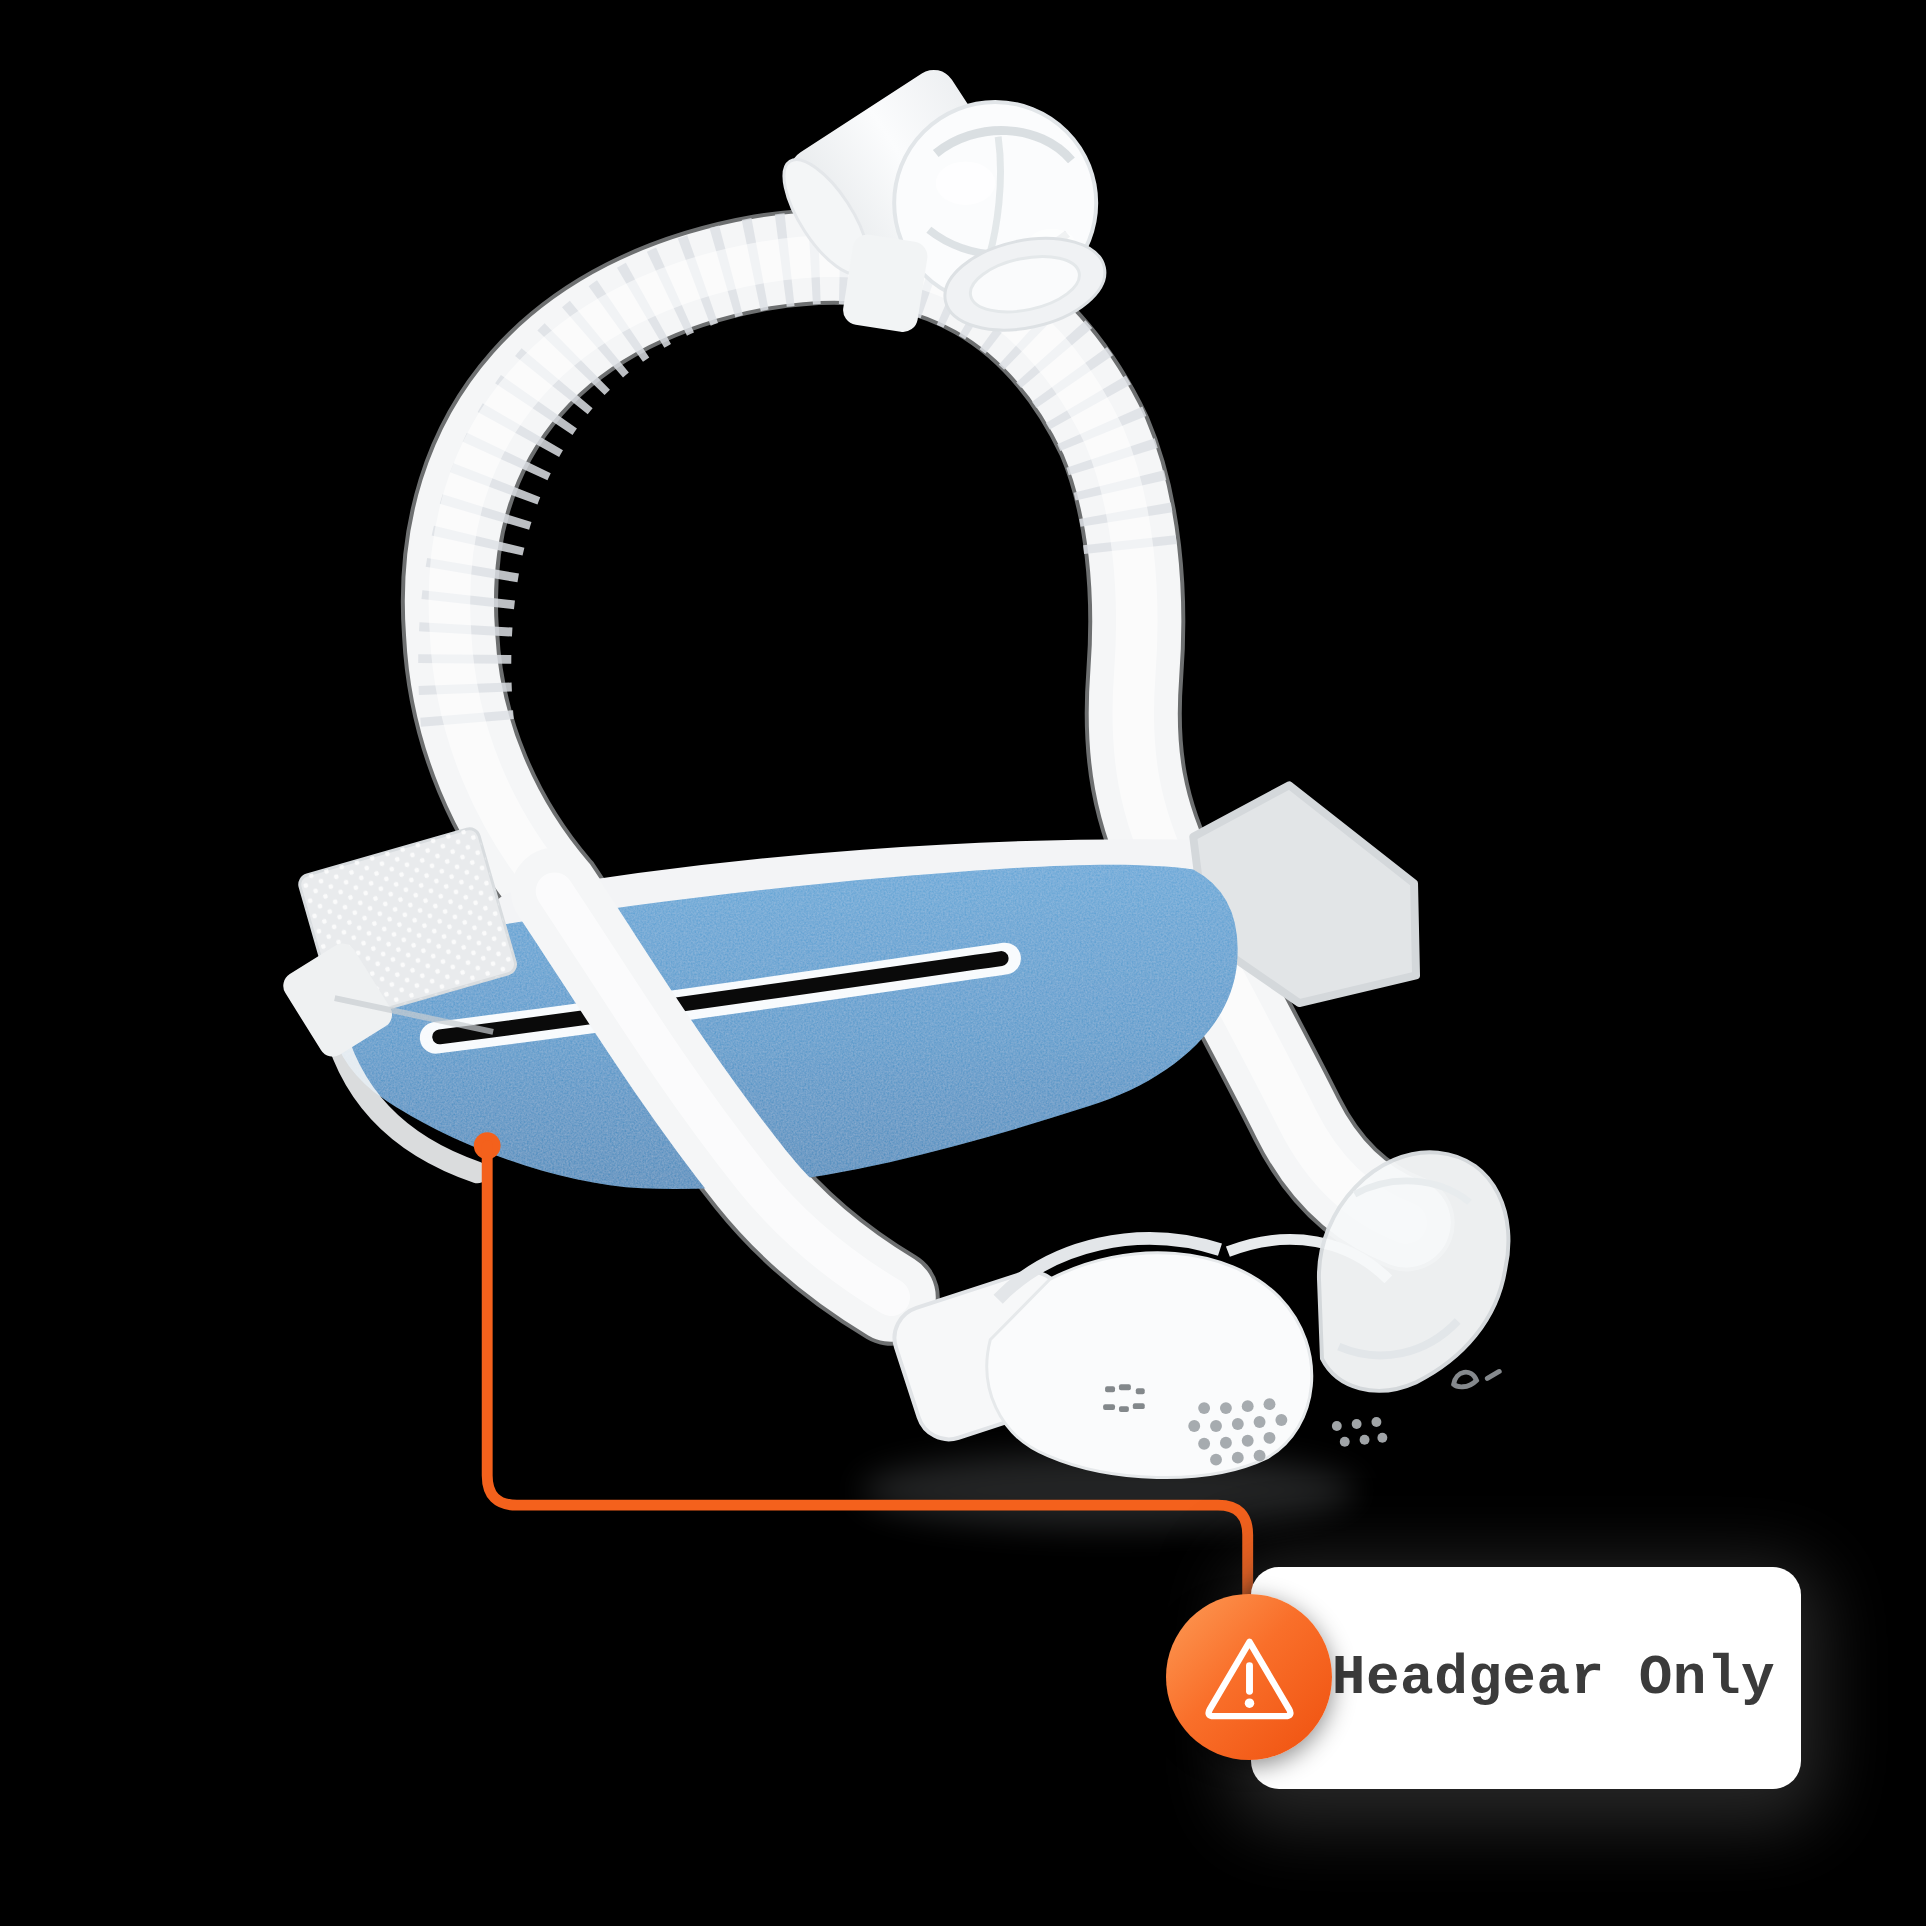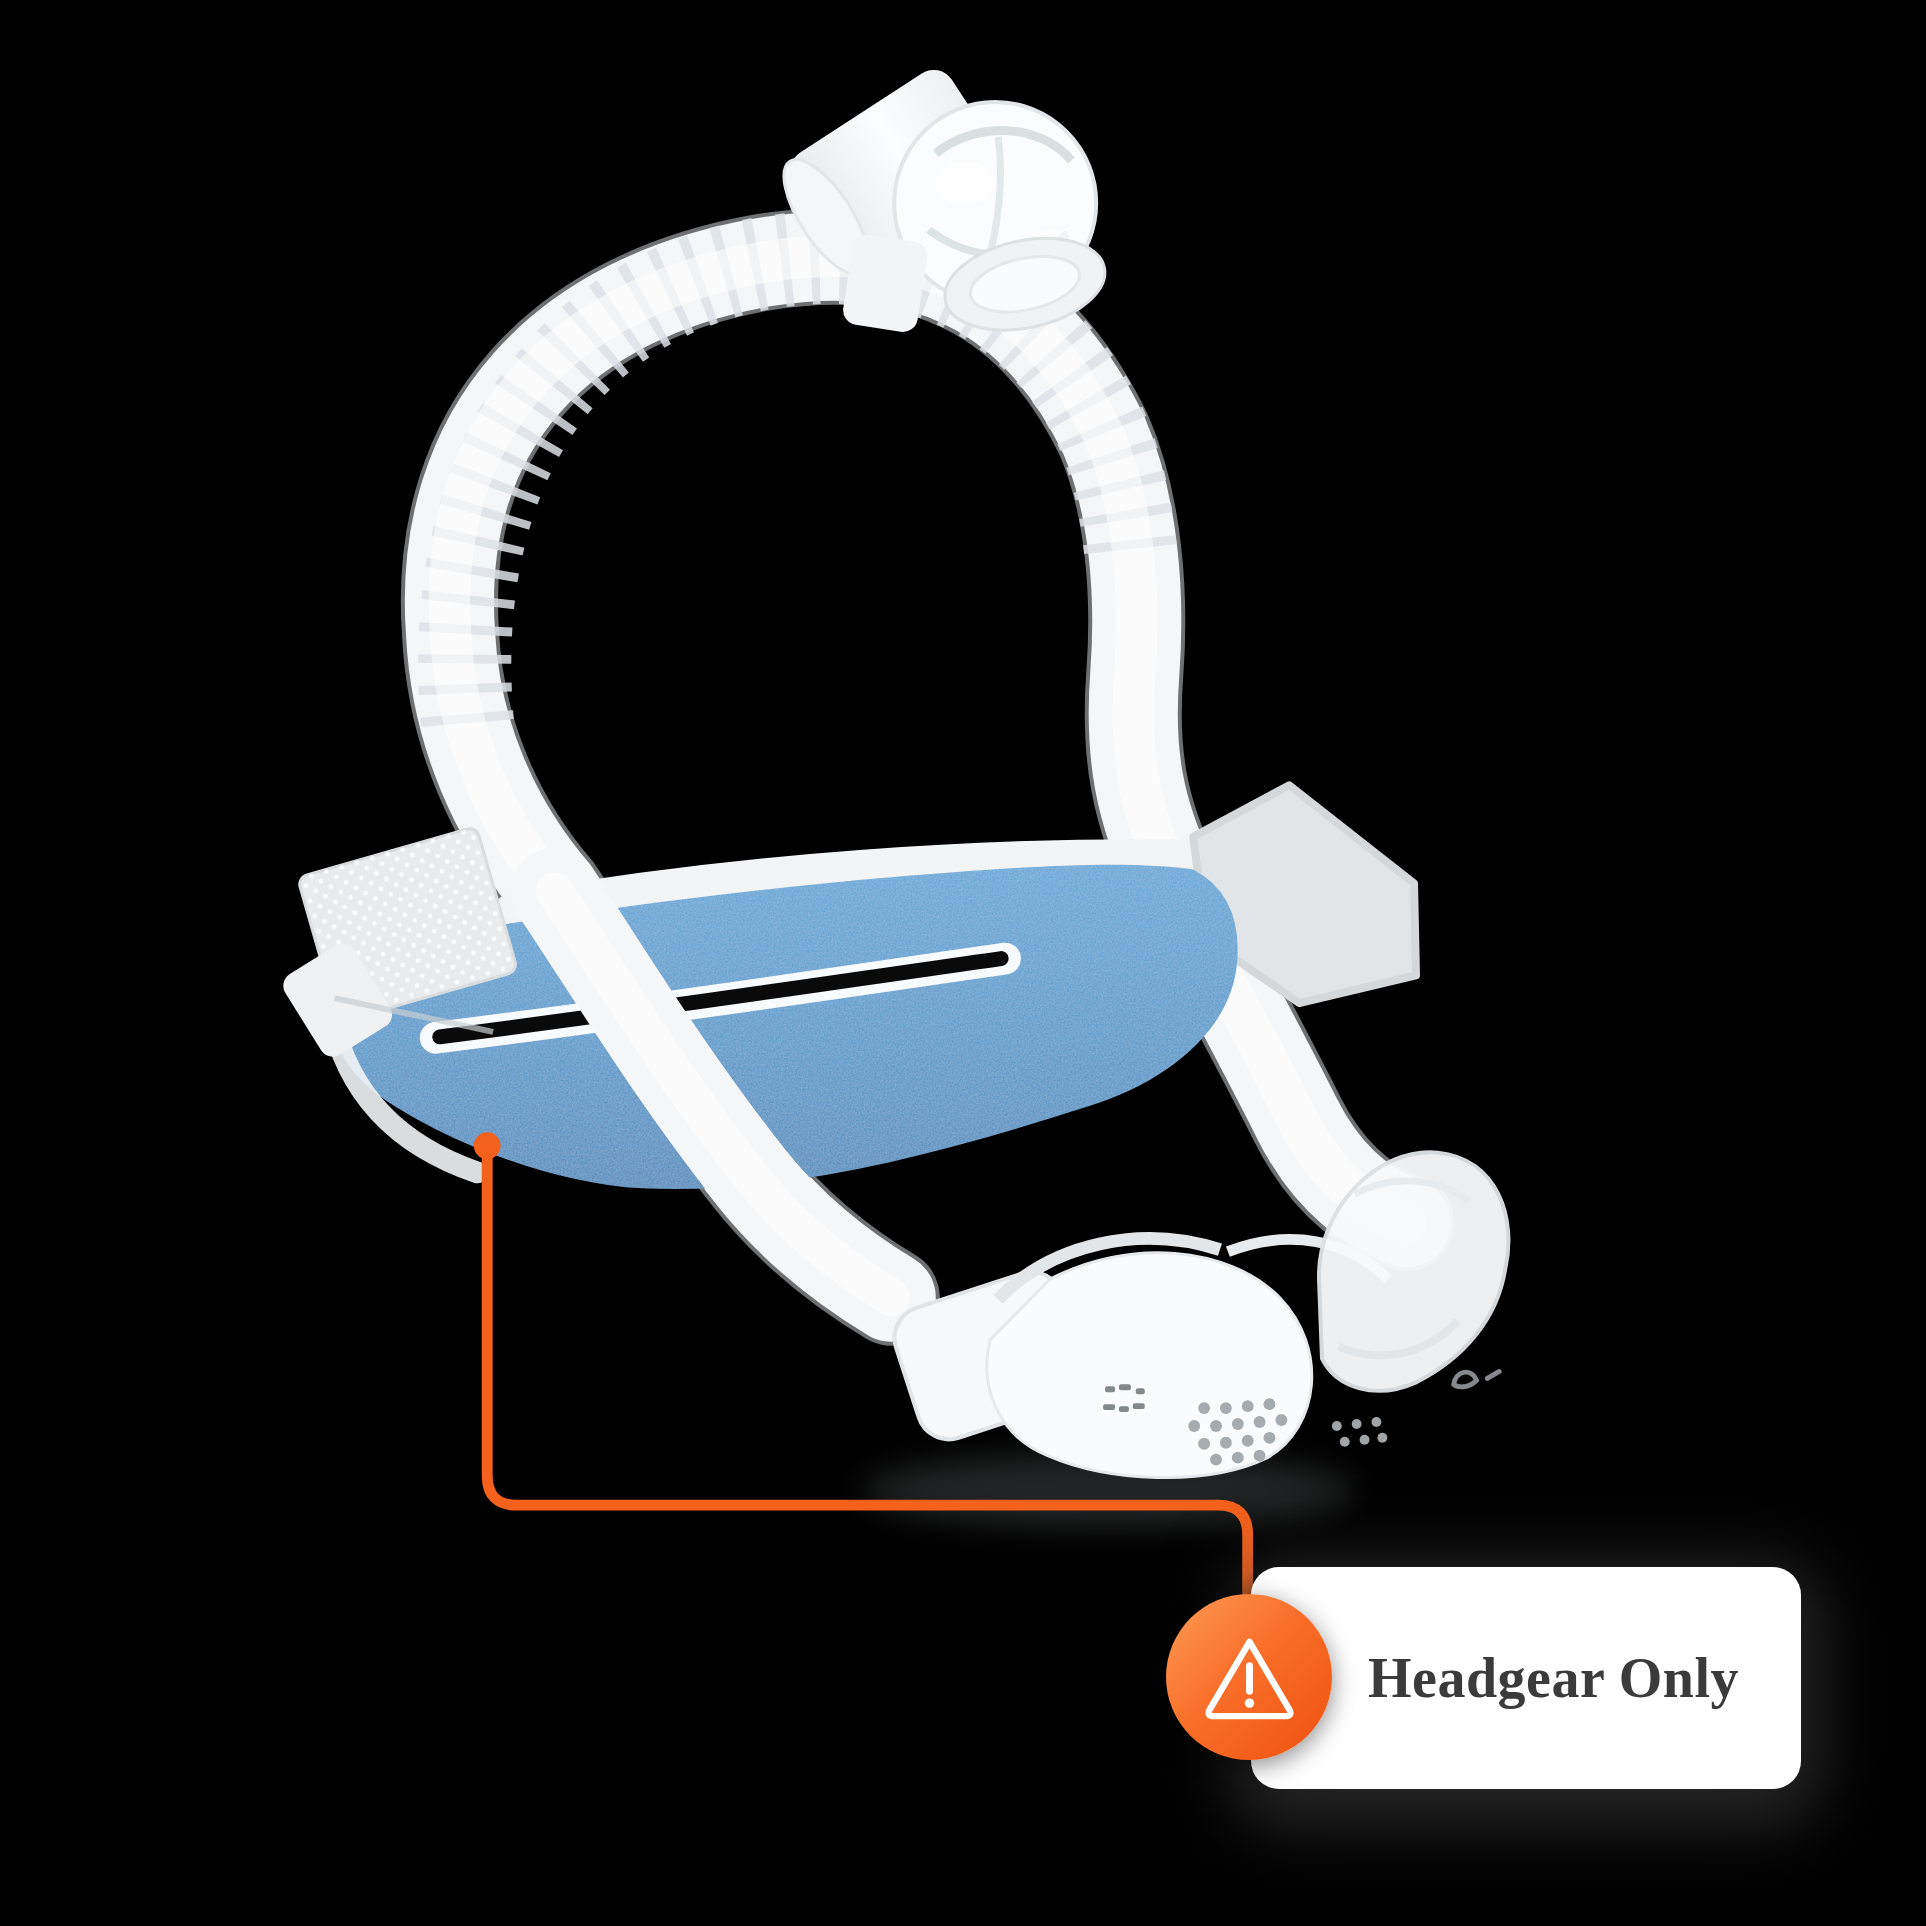--- a/index.html
+++ b/index.html
@@ -1,17 +1,17 @@
 <!DOCTYPE html>
 <html><head>
 <meta charset="utf-8">
 <style>
   html,body{margin:0;padding:0;background:#000;}
   .stage{position:relative;width:1927px;height:1927px;background:#000000;overflow:hidden;
-         font-family:Liberation Serif, serif;}
+         font-family:Liberation Mono, monospace;}
   .mask-art{position:absolute;left:0;top:0;width:1927px;height:1927px;display:block;}
   .callout-card{position:absolute;left:1251px;top:1567px;width:550px;height:222px;
       background:#ffffff;border-radius:28px;
       box-shadow:0 16px 69px 22px rgba(70,70,70,0.55), 0 4px 18px rgba(0,0,0,0.5);
       display:flex;align-items:center;justify-content:center;padding-left:55px;box-sizing:border-box;}
   .callout-card .label{font-size:56px;font-weight:700;color:#3b3b3b;letter-spacing:0.5px;white-space:nowrap;}
   .warning-badge{position:absolute;left:1166px;top:1594px;width:166px;height:166px;border-radius:50%;
       background:linear-gradient(135deg,#fd9c57 0%,#f96f2a 45%,#ef500e 100%);
       display:flex;align-items:center;justify-content:center;
       box-shadow:0 6px 24px rgba(0,0,0,0.45);}

